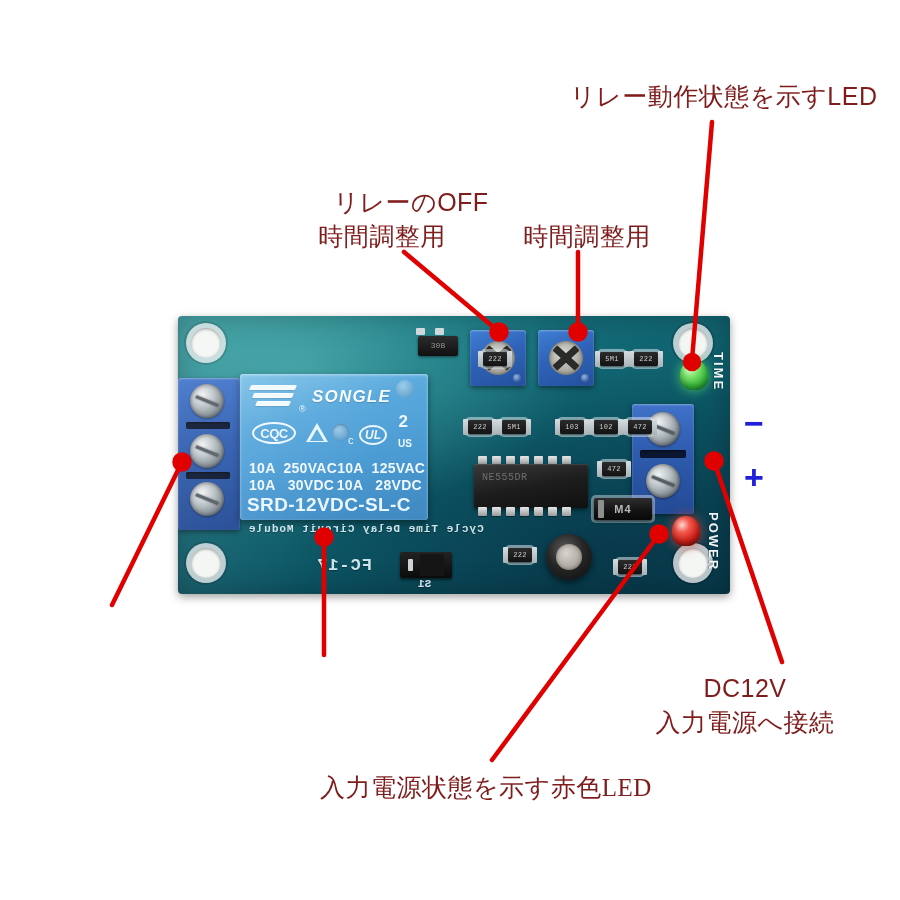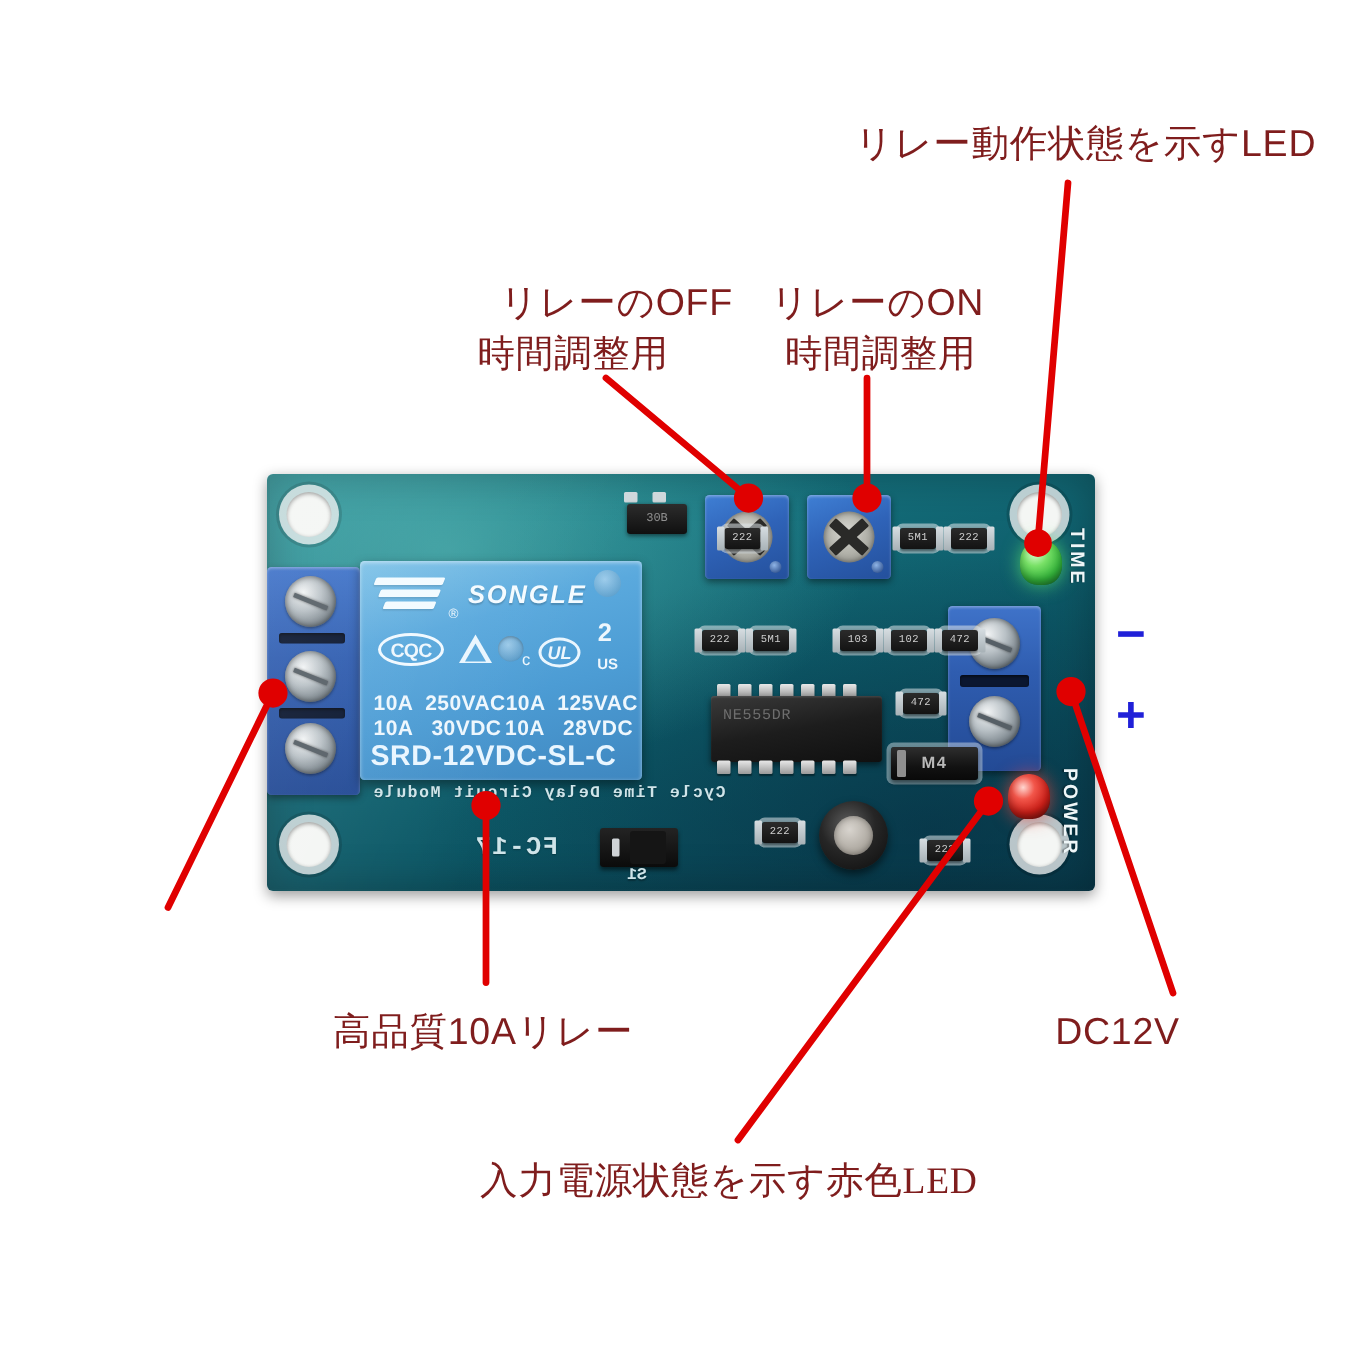--- a/index.html
+++ b/index.html
@@ -466,23 +466,22 @@
       <line x1="782" y1="662" x2="715" y2="464"></line>
       <circle cx="714" cy="461" r="7.5"></circle>
     </g>
   </svg>
 
   <div class="anno" style="left:570px; top:80px;">リレー動作状態を示すLED</div>
 
   <div class="anno center" style="left:302px; top:186px; width:160px;margin-left:29px;">リレーのOFF</div>
   <div class="anno center" style="left:302px; top:220px; width:160px;">時間調整用</div>
 
-  <div class="anno center" style="left:510px; top:186px; width:150px;">リレーのON</div>
   <div class="anno center" style="left:512px; top:220px; width:150px;">時間調整用</div>
 
 
-  <div class="anno" style="left:222px; top:672px;">高品質10Aリレー</div>
 
   <div class="anno" style="left:320px; top:772px;font-family:Liberation Serif, serif;">入力電源状態を示す赤色LED</div>
 
   <div class="anno center" style="left:650px; top:672px; width:190px;text-align:center;">DC12V</div>
+  <div class="anno center" style="left:650px; top:706px; width:190px;">入力電源へ接続</div>
 
 </div>
 
 </body></html>

